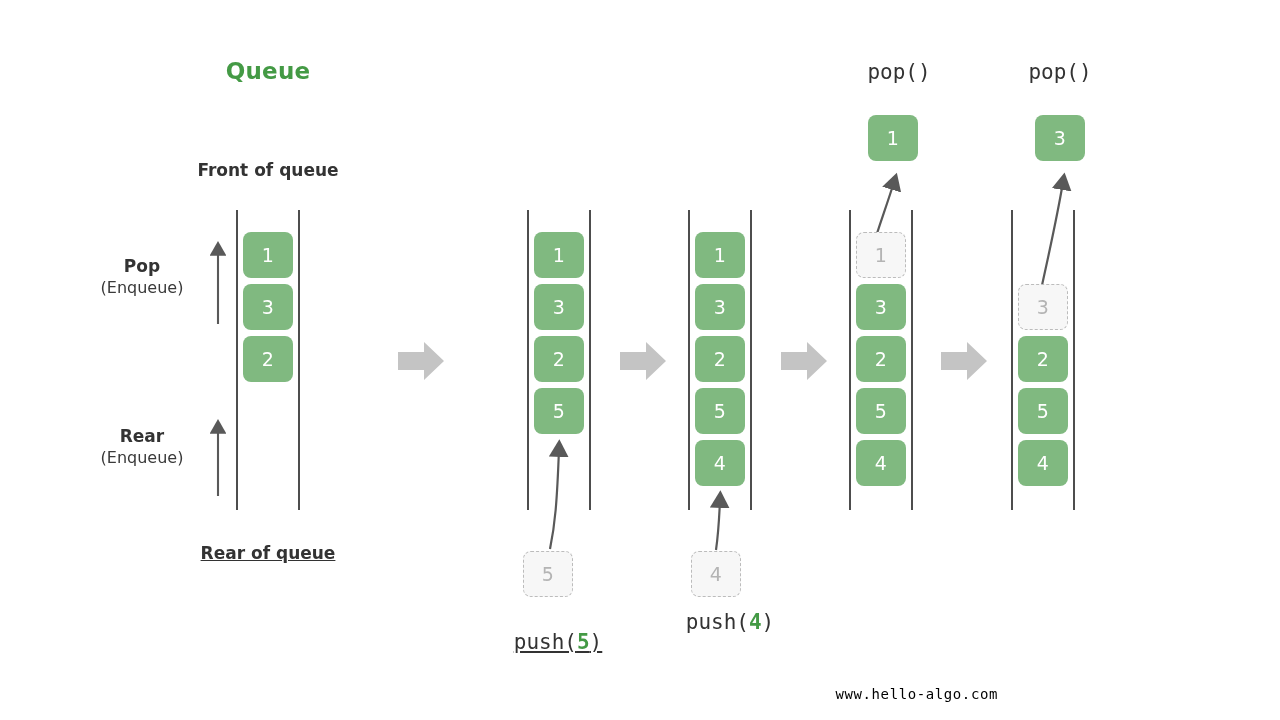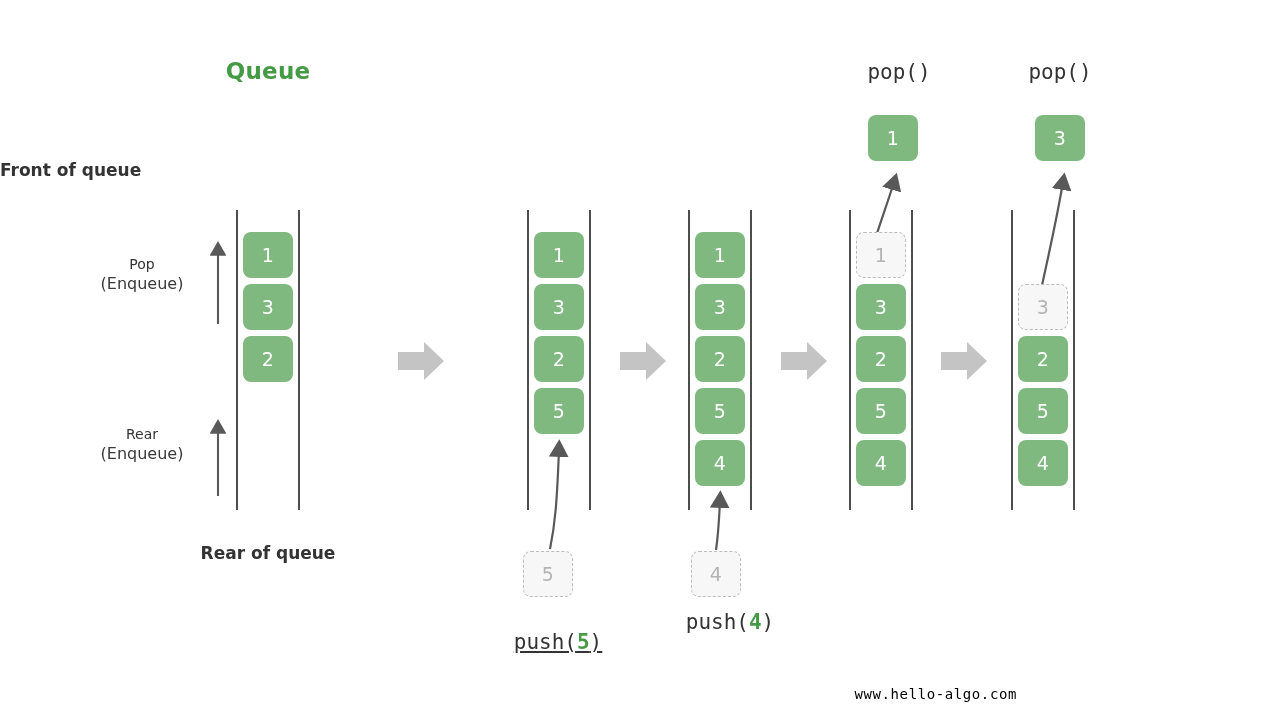--- a/index.html
+++ b/index.html
@@ -14,64 +14,64 @@
     overflow: hidden;
     font-family: "DejaVu Sans", "Liberation Sans", sans-serif;
     color: #333333;
   }
 
   .canvas {
     position: absolute;
     left: 0; top: 0;
     width: 1020px;
     height: 720px;
-    padding-left: 19px;
   }
 
   
   .title-queue {
     position: absolute;
     left: 0; top: 58px;
     width: 536px;
     text-align: center;
     font-size: 23px;
     font-weight: bold;
     color: #449a45;
     letter-spacing: .2px;
   }
   .lbl-front {
     position: absolute;
     left: 0px; top: 160px;
     width: 536px;
-    text-align: left;
+    text-align: center;
     font-size: 17px;
     font-weight: bold;
     color: #333333;
   }
   .lbl-rear {
     position: absolute;
     left: 0px; top: 543px;
     width: 536px;
     text-align: center;
     font-size: 17px;
     font-weight: bold;
     color: #333333;
+    text-decoration: underline;
   }
 
   .side-label {
     position: absolute;
     width: 180px;
     text-align: center;
     color: #333333;
     line-height: 1.32;
   }
   .side-label .big {
     display: block;
-    font-size: 14px;
-    font-weight: normal;
+    font-size: 17px;
+    font-weight: bold;
   }
   .side-label .sub {
     display: block;
     font-size: 16px;
     font-weight: normal;
     color: #3a3a3a;
   }
   .side-pop  { left: 52px; top: 255px; }
   .side-push { left: 52px; top: 425px; }
 

